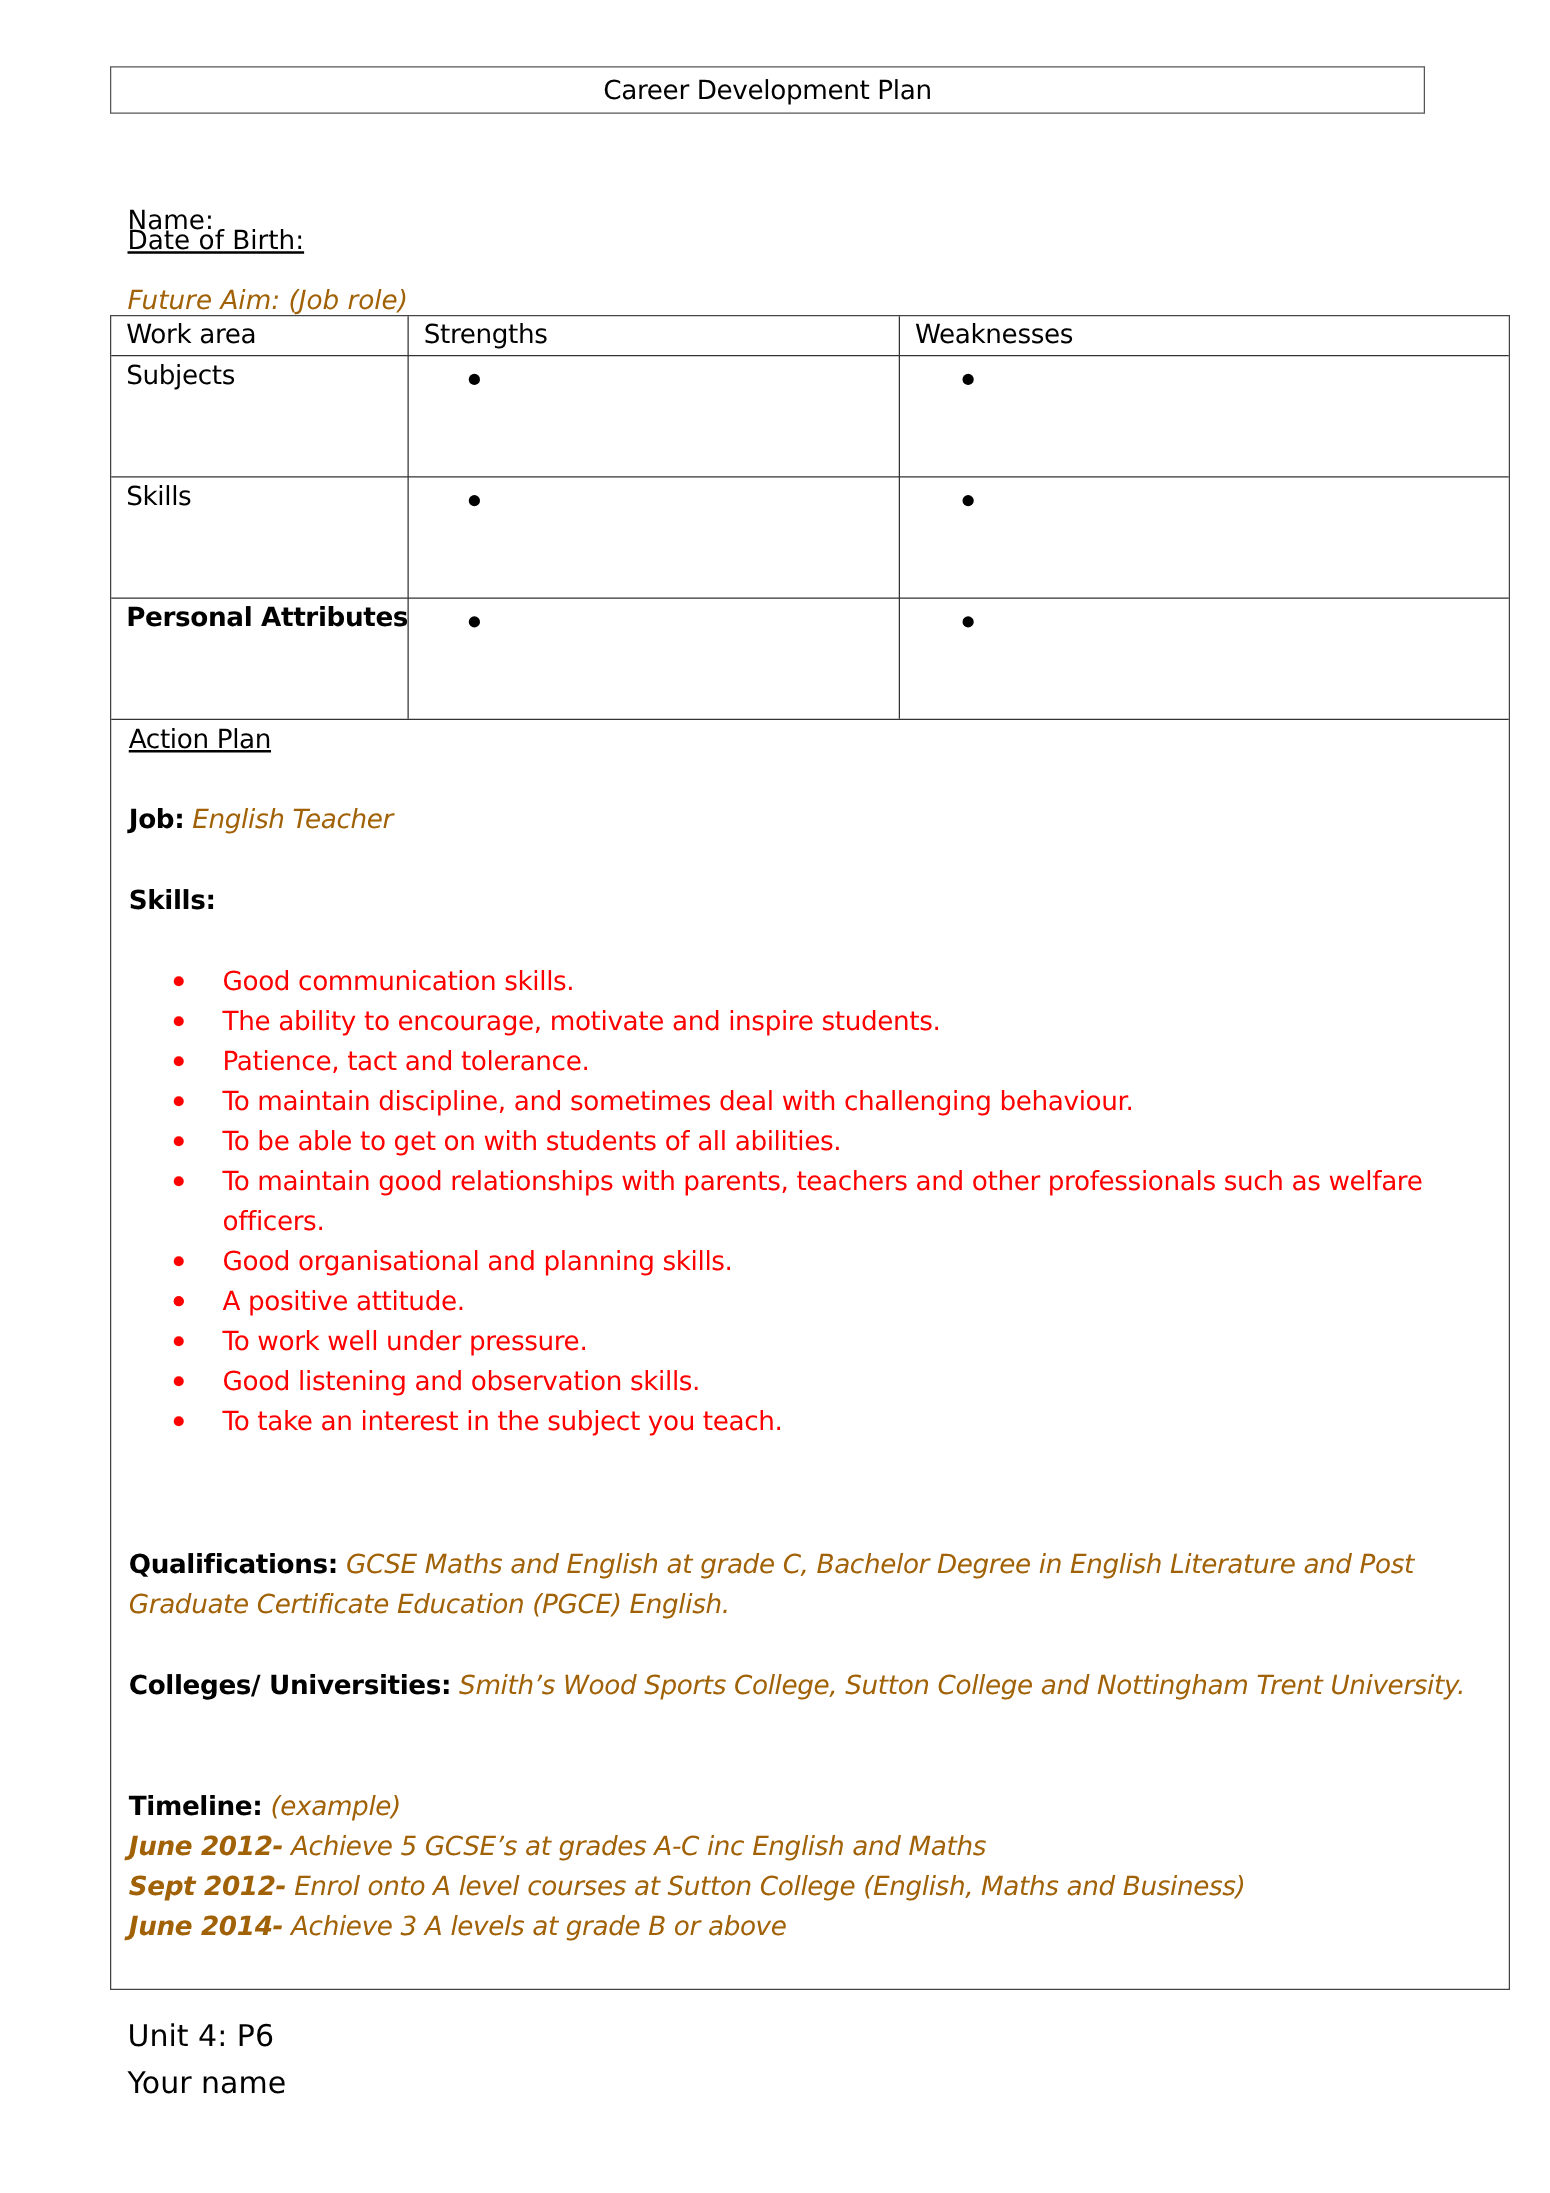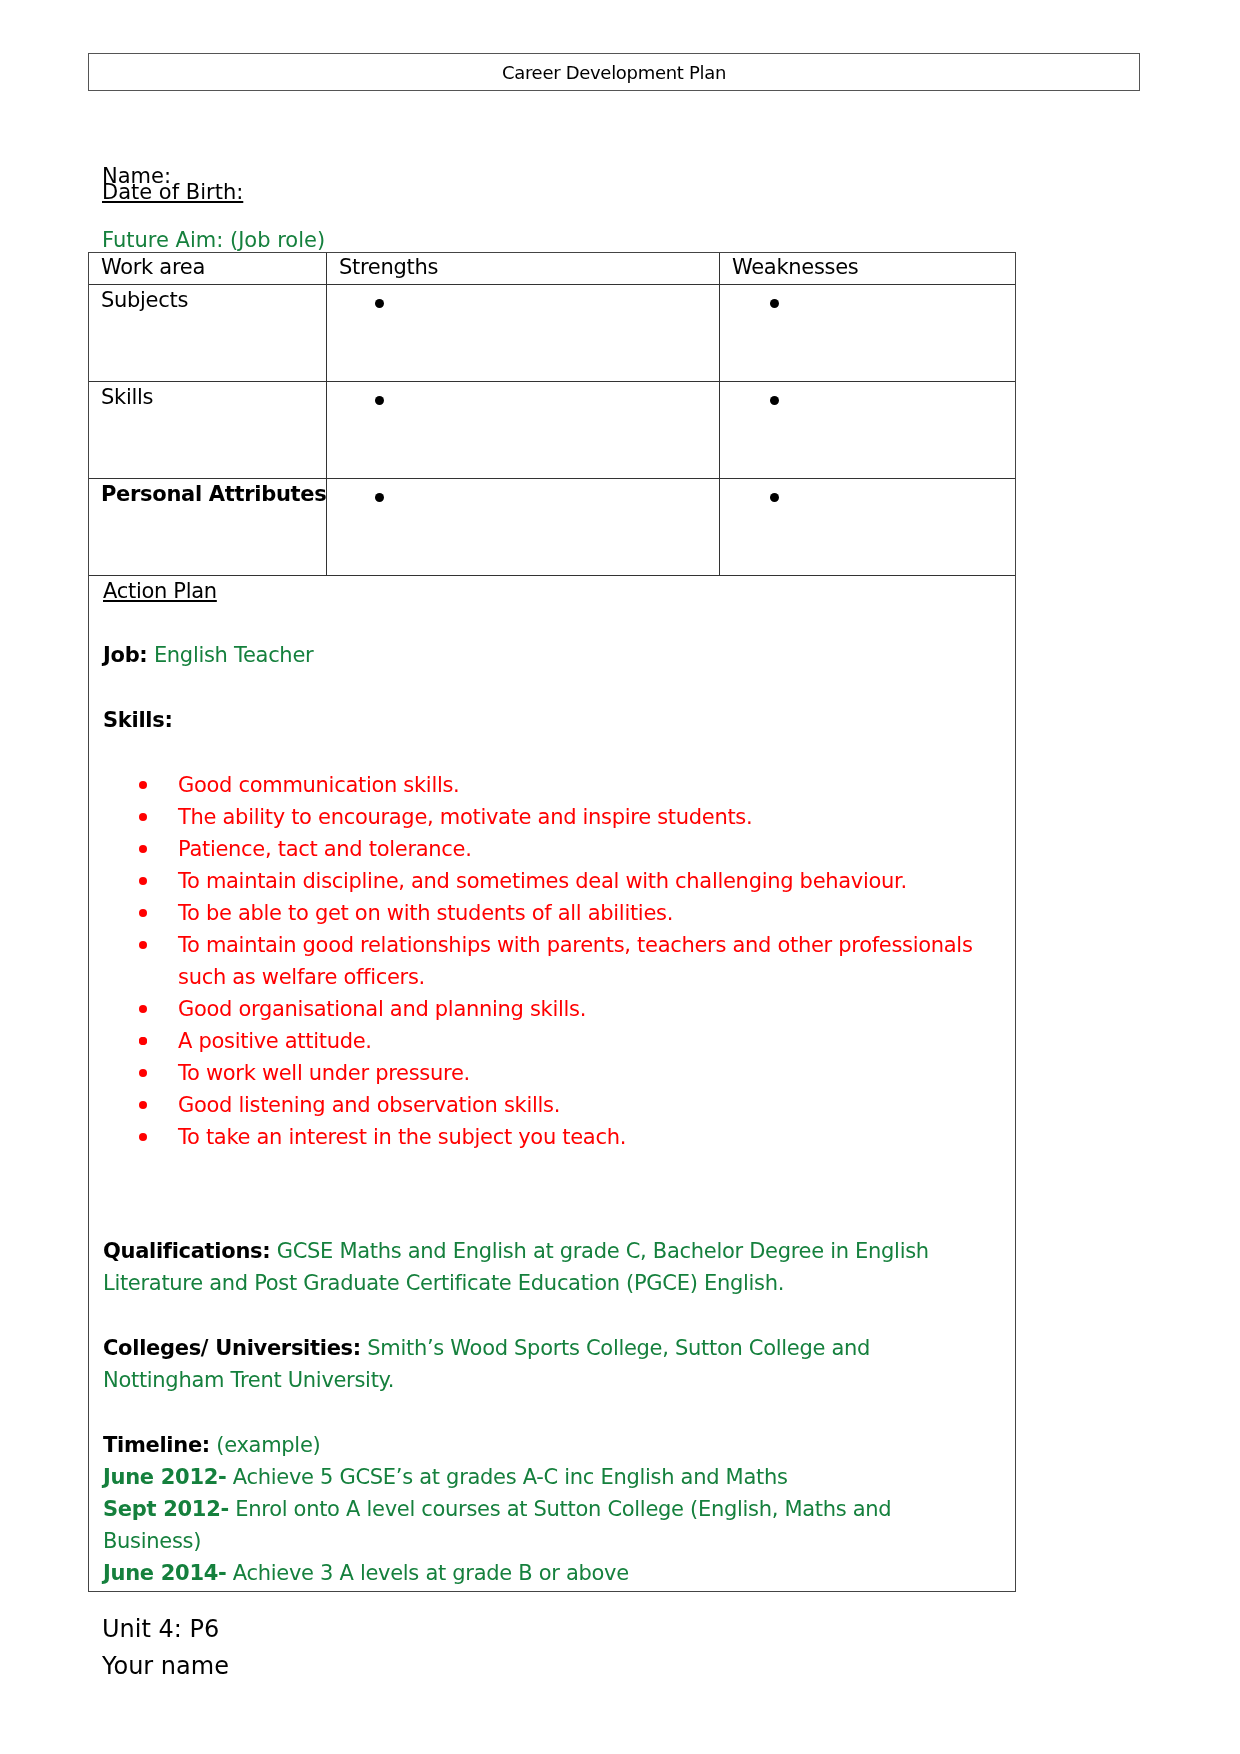--- a/index.html
+++ b/index.html
@@ -1,29 +1,29 @@
 <!DOCTYPE html>
 <html><head>
 <meta charset="utf-8">
 <style>
   html, body { margin: 0; padding: 0; background: #ffffff; }
   body {
     width: 1240px; height: 1754px; position: relative; overflow: hidden;
     font-family: "DejaVu Sans", sans-serif; color: #000;
   }
   .abs { position: absolute; white-space: nowrap; }
-  .red { color: #15803d; }
+  .red { color: #a16207; font-style: italic; }
   .title-box {
     position: absolute; left: 88px; top: 53px; width: 1050px; height: 36px;
     border: 1.5px solid #555; display: flex; align-items: center; justify-content: center;
-    font-size: 18px; letter-spacing: -0.3px;
+    font-size: 21px; letter-spacing: -0.3px;
   }
   .info { left: 102px; font-size: 21px; line-height: 32px; margin-top: 36px; }
   .tbl {
-    position: absolute; left: 88px; top: 252px; width: 928px; height: 1340px;
+    position: absolute; left: 88px; top: 252px; width: 1120px; height: 1340px;
     border: 1.5px solid #444; box-sizing: border-box;
   }
   .hline { position: absolute; left: 0; right: 0; height: 0; border-top: 1.3px solid #333; }
   .vline { position: absolute; width: 0; border-left: 1.3px solid #333; }
   .cell-text { position: absolute; font-size: 21px; white-space: nowrap; letter-spacing: -0.3px; }
   .dot { position: absolute; width: 9px; height: 9px; border-radius: 50%; background: #000; }
   .ap { position: absolute; left: 14px; font-size: 21px; white-space: nowrap; letter-spacing: -0.3px; }
   .ap b { font-weight: bold; }
   .u { text-decoration: underline; }
   .skill-list { position: absolute; left: 0; top: 516px; width: 100%; margin: 0; padding: 0; list-style: none; }

